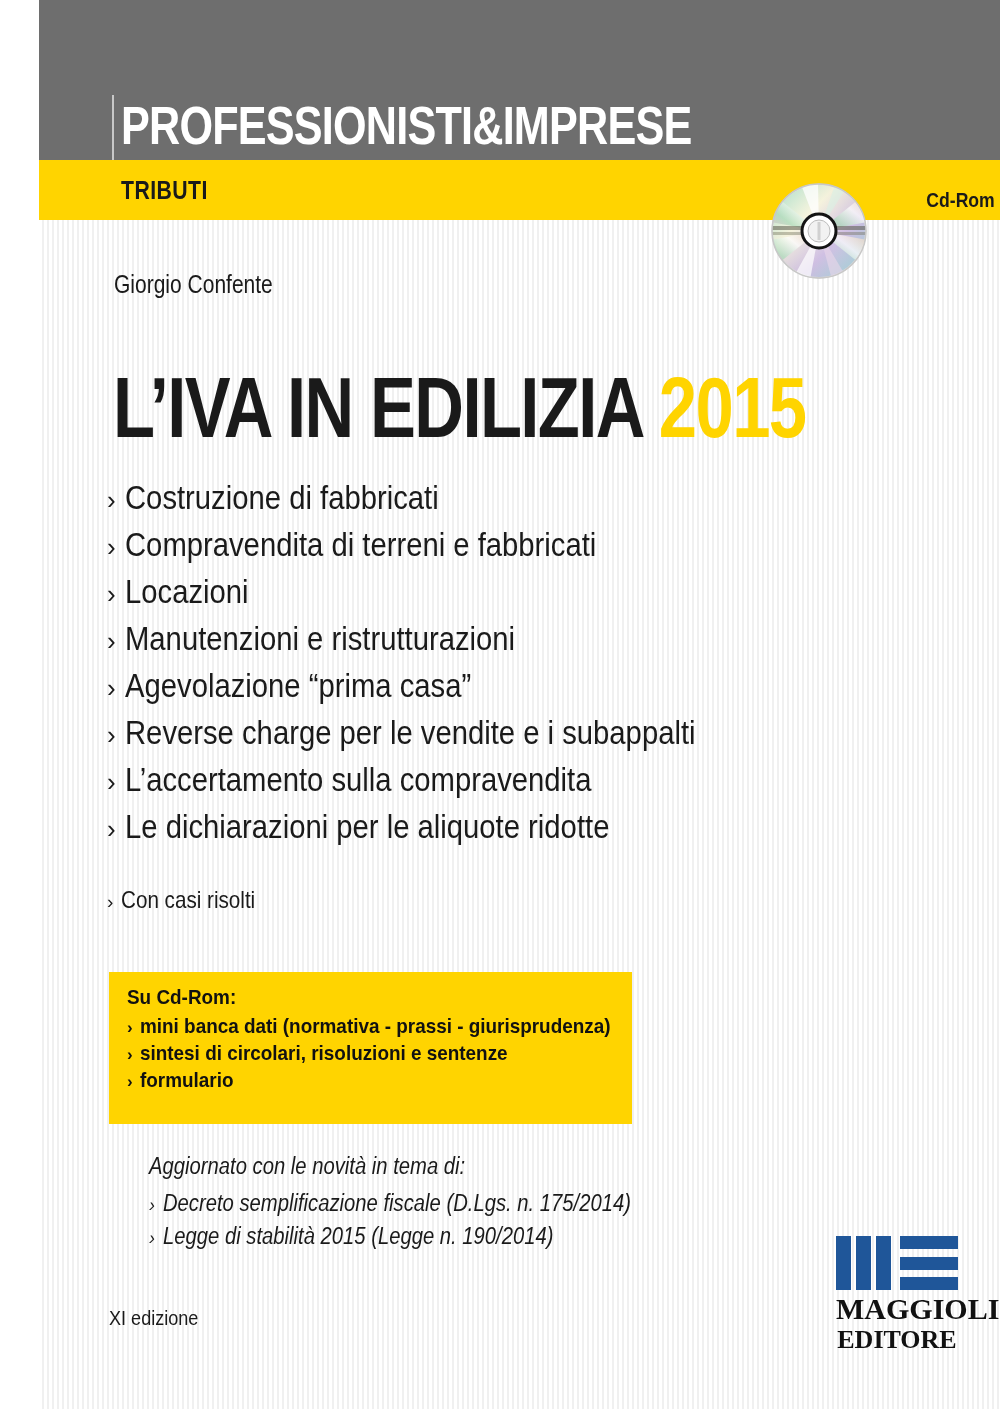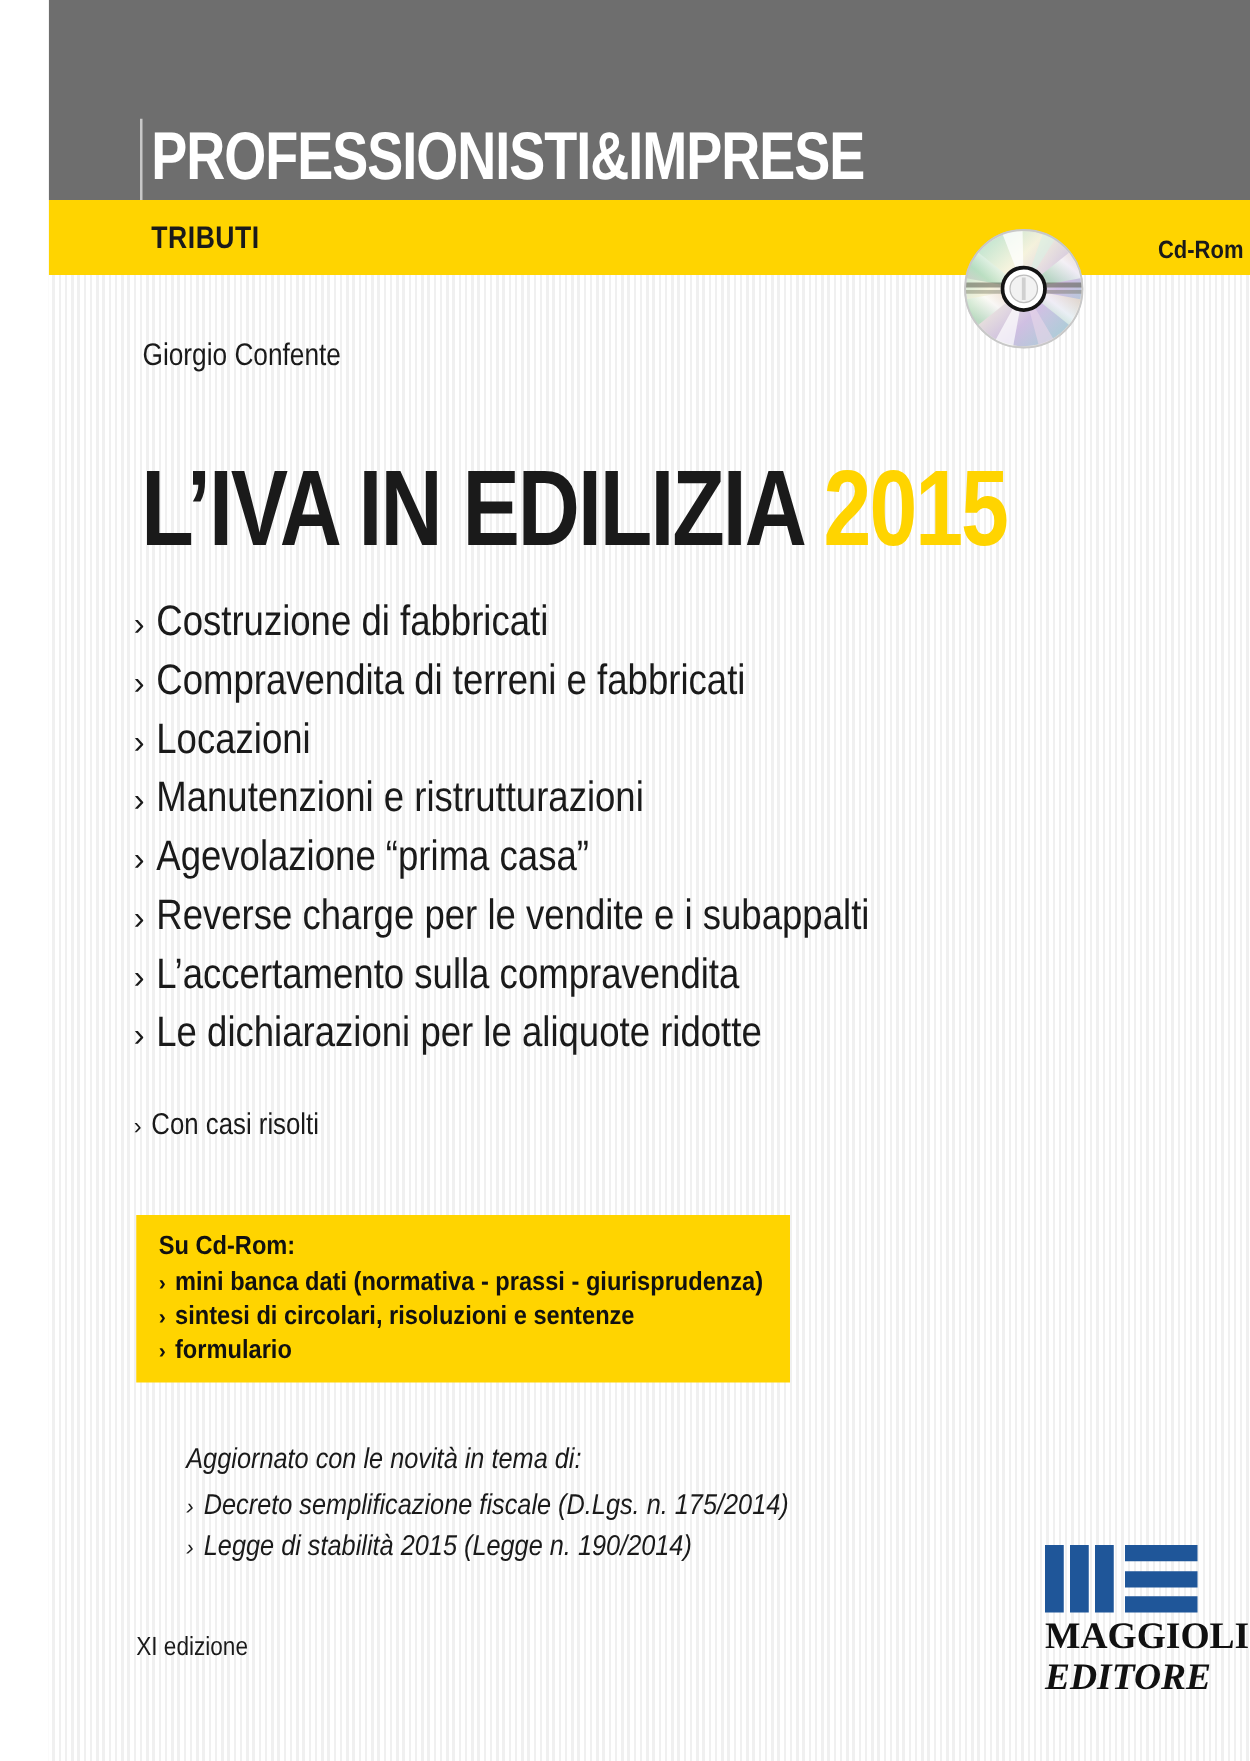--- a/index.html
+++ b/index.html
@@ -187,21 +187,21 @@
   #extra-note .topic-text {
     font-size: 24px;
   }
 
   
   #cdrom-box {
     position: absolute;
     left: 70px;
     top: 972px;
     width: 523px;
-    height: 134px;
+    height: 152px;
     background: #ffd400;
     padding: 14px 0 0 18px;
     box-sizing: border-box;
   }
   #cdrom-box-title {
     font-size: 21px;
     line-height: 1;
     font-weight: 700;
     color: #111111;
     margin-bottom: 8px;
@@ -325,23 +325,22 @@
     color: #111111;
     line-height: 1;
     text-align: center;
     letter-spacing: 0px;
   }
   #logo-word-1 {
     font-size: 30px;
     margin-top: 4px;
   }
   #logo-word-2 {
-    font-size: 30px;
+    font-size: 26px;
     margin-top: 3px;
-    font-style: italic;
   }
 </style>
 </head>
 <body>
 
 <div id="cover">
 
   <div id="header-band"></div>
   <div id="header-rule"></div>
   <div id="header-title">PROFESSIONISTI&amp;IMPRESE</div>

